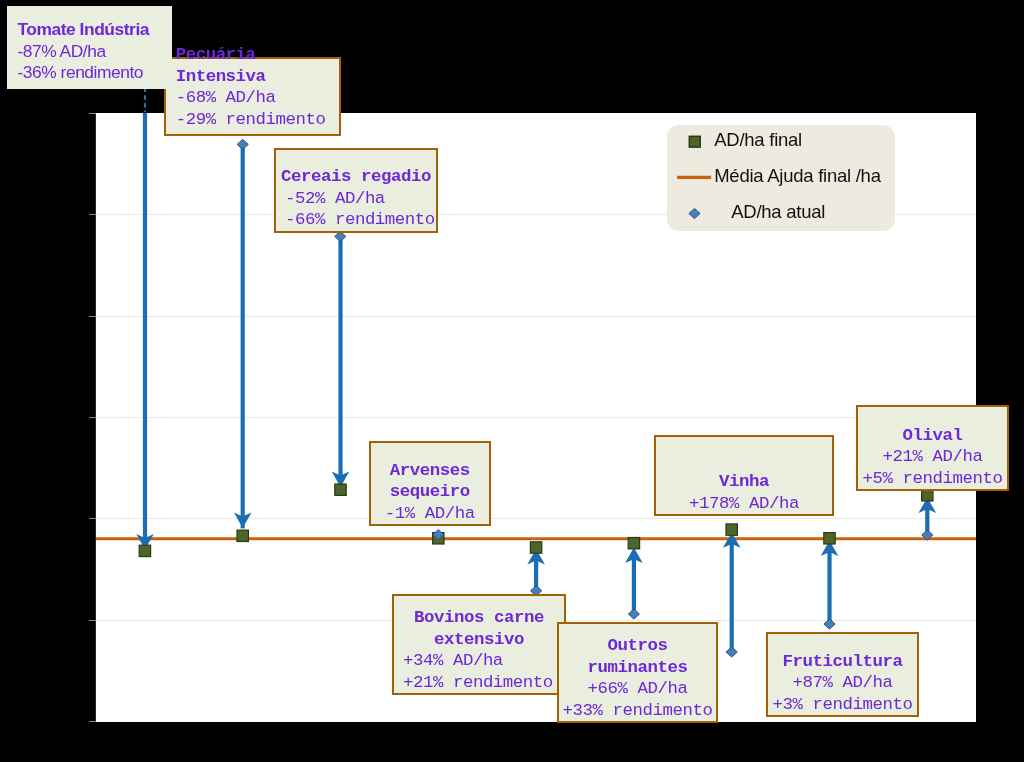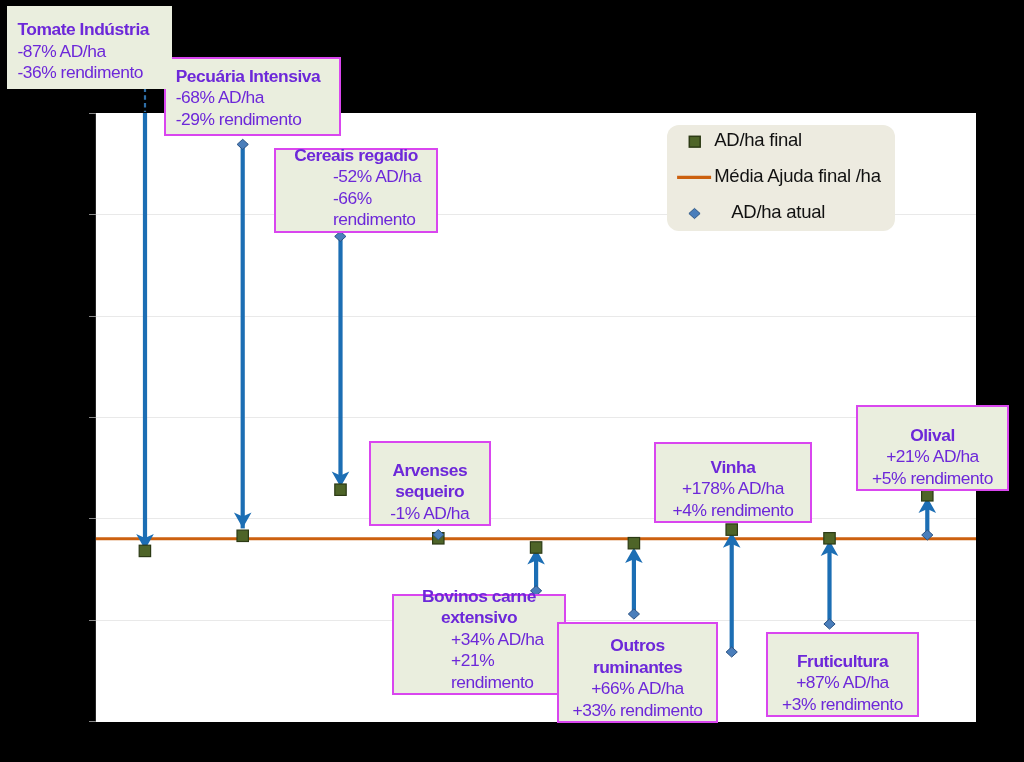--- a/index.html
+++ b/index.html
@@ -6,22 +6,22 @@
   body{width:1024px;height:762px;background:#000000;overflow:hidden;
        font-family:"Liberation Sans",sans-serif;}
   #stage{position:relative;width:1024px;height:762px;overflow:hidden;}
   #canvas{position:absolute;left:0;top:0;}
   .callout{position:absolute;background:#EAEEDE;box-sizing:border-box;
            text-align:center;color:#6d28d9;font-size:17.4px;line-height:21.5px;
            letter-spacing:-0.45px;display:flex;flex-direction:column;
            justify-content:flex-end;}
   .callout .t{font-weight:bold;display:block;}
   .callout .v{display:block;}
-  .callout .lft{text-align:left;padding-left:9px;margin-left:48px;}
-  .callout.bordered{border:2px solid #d946ef;}
+  .callout .lft{text-align:left;padding-left:9px;}
+  .callout.bordered{border:2px solid #a16207;font-family:Liberation Mono, monospace;}
   .legendbox{position:absolute;background:#EDEBE0;box-sizing:border-box;border-radius:12px;}
   .legendbox .lbl{position:absolute;color:#111111;font-size:18.5px;white-space:nowrap;
                   letter-spacing:-0.25px;}
 </style>
 </head>
 <body>
 
 <div id="stage">
 
   <svg id="canvas" width="1024" height="762">
@@ -170,24 +170,23 @@
     <span class="v lft">+21% rendimento</span>
   </div>
 
   <div class="callout bordered" style="left:557px;top:622px;width:161px;height:101px;">
     <span class="t">Outros</span>
     <span class="t">ruminantes</span>
     <span class="v">+66% AD/ha</span>
     <span class="v">+33% rendimento</span>
   </div>
 
-  <div class="callout bordered" style="left:654px;top:435px;width:158px;height:81px;margin-top:7px;">
+  <div class="callout bordered" style="left:654px;top:435px;width:180px;height:81px;">
     <span class="t">Vinha</span>
     <span class="v">+178% AD/ha</span>
-    <span class="v">+4% rendimento</span>
   </div>
 
   <div class="callout bordered" style="left:766px;top:632px;width:153px;height:85px;">
     <span class="t">Fruticultura</span>
     <span class="v">+87% AD/ha</span>
     <span class="v">+3% rendimento</span>
   </div>
 
   <div class="callout bordered" style="left:856px;top:405px;width:153px;height:86px;">
     <span class="t">Olival</span>

